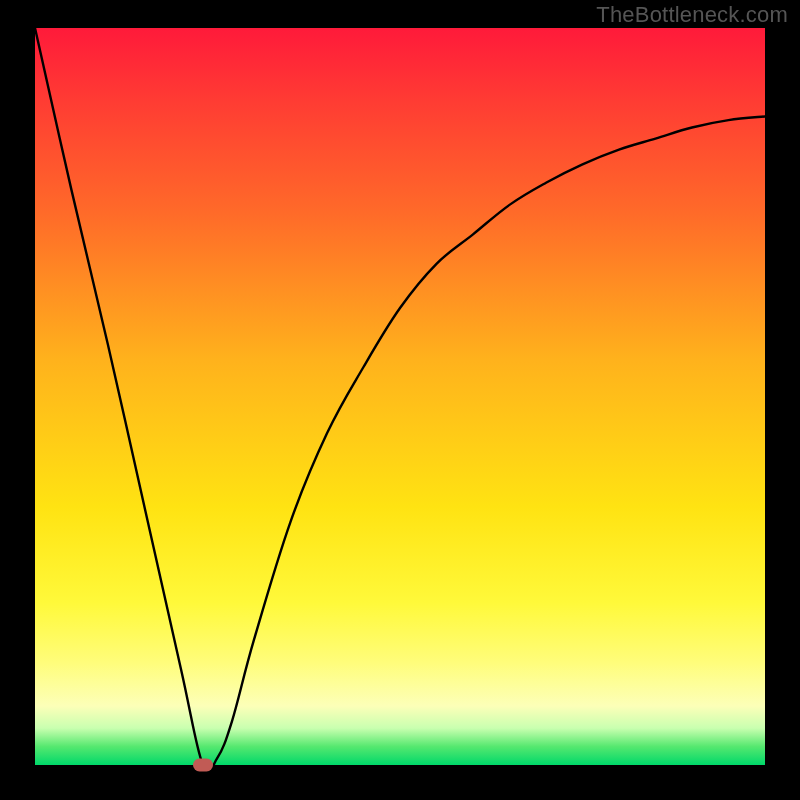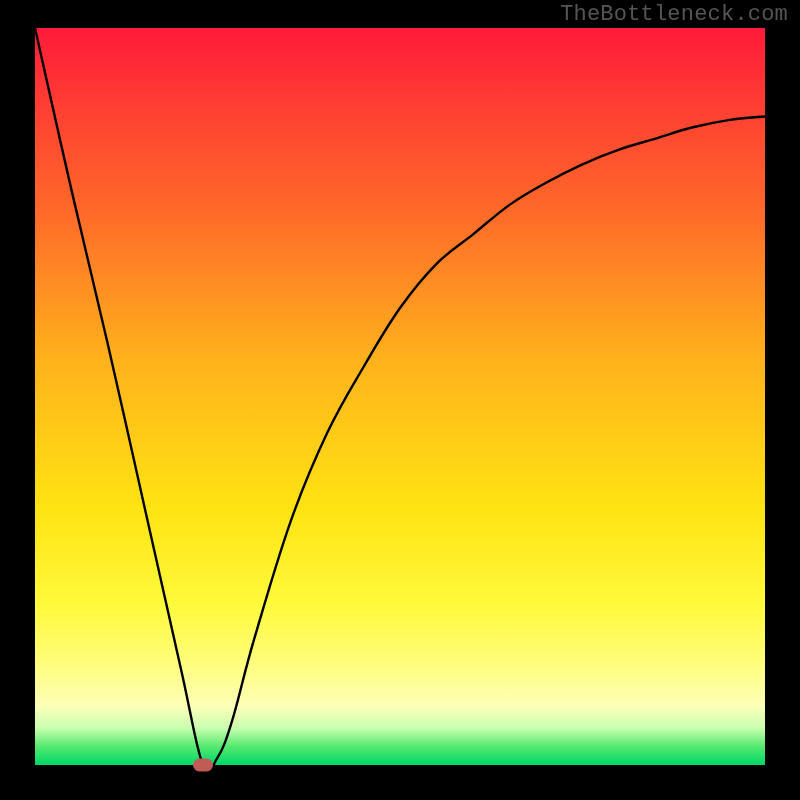--- a/index.html
+++ b/index.html
@@ -13,21 +13,20 @@
   }
   .watermark {
     position: absolute;
     top: 2px;
     right: 12px;
     color: #555;
     font-size: 22px;
     font-weight: 500;
     z-index: 10;
     letter-spacing: 0.2px;
-    font-family: Liberation Mono, monospace;
   }
   .plot {
     position: absolute;
     left: 35px;
     top: 28px;
     width: 730px;
     height: 737px;
   }
   .gradient {
     position: absolute;

